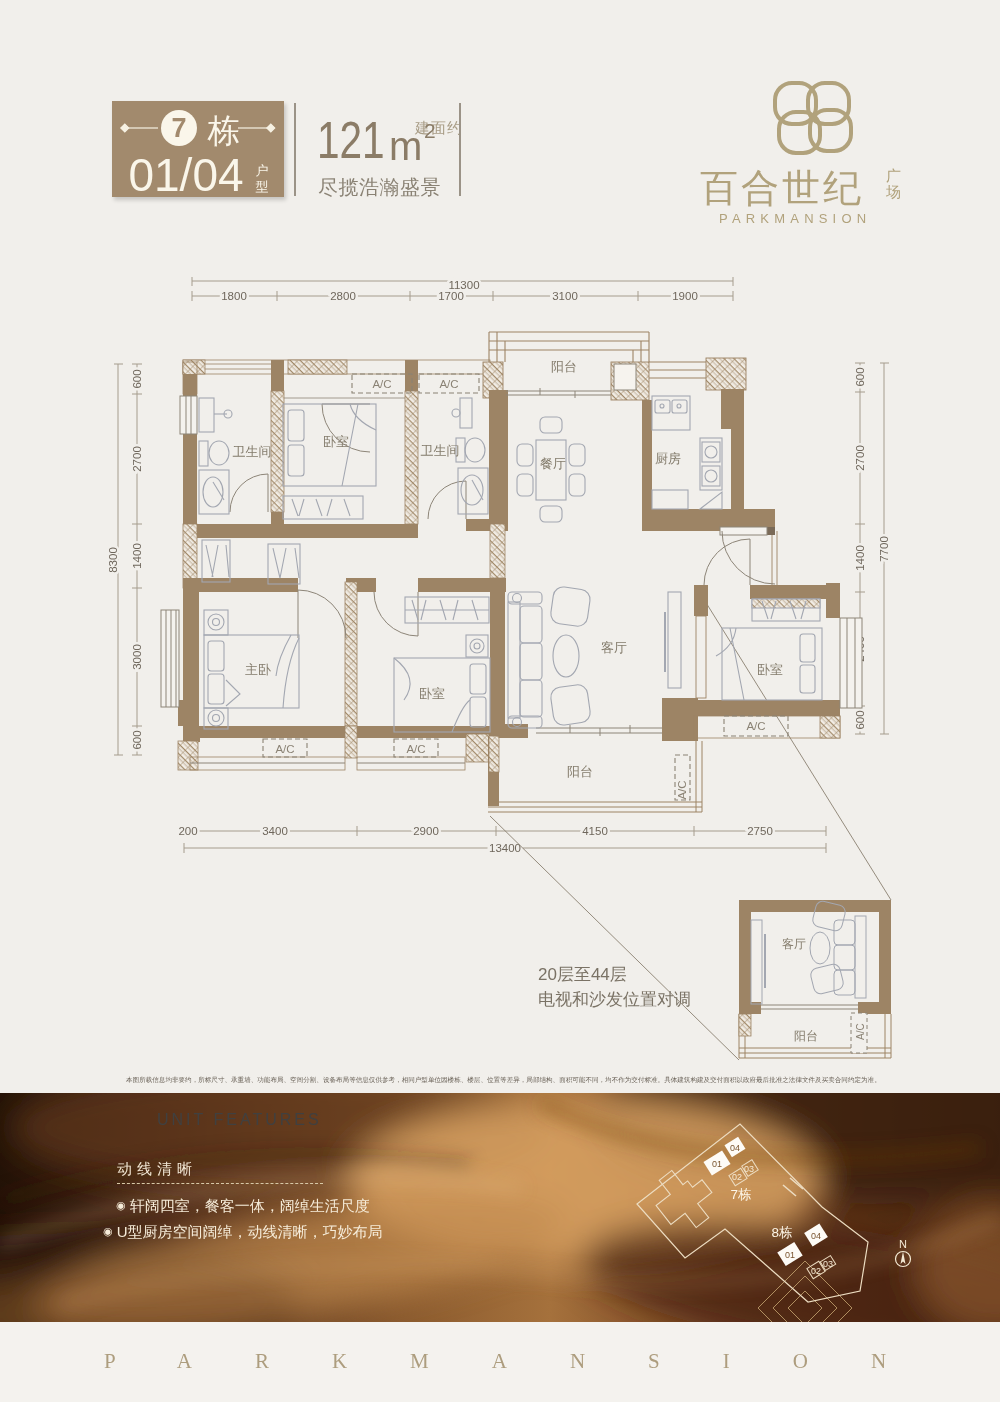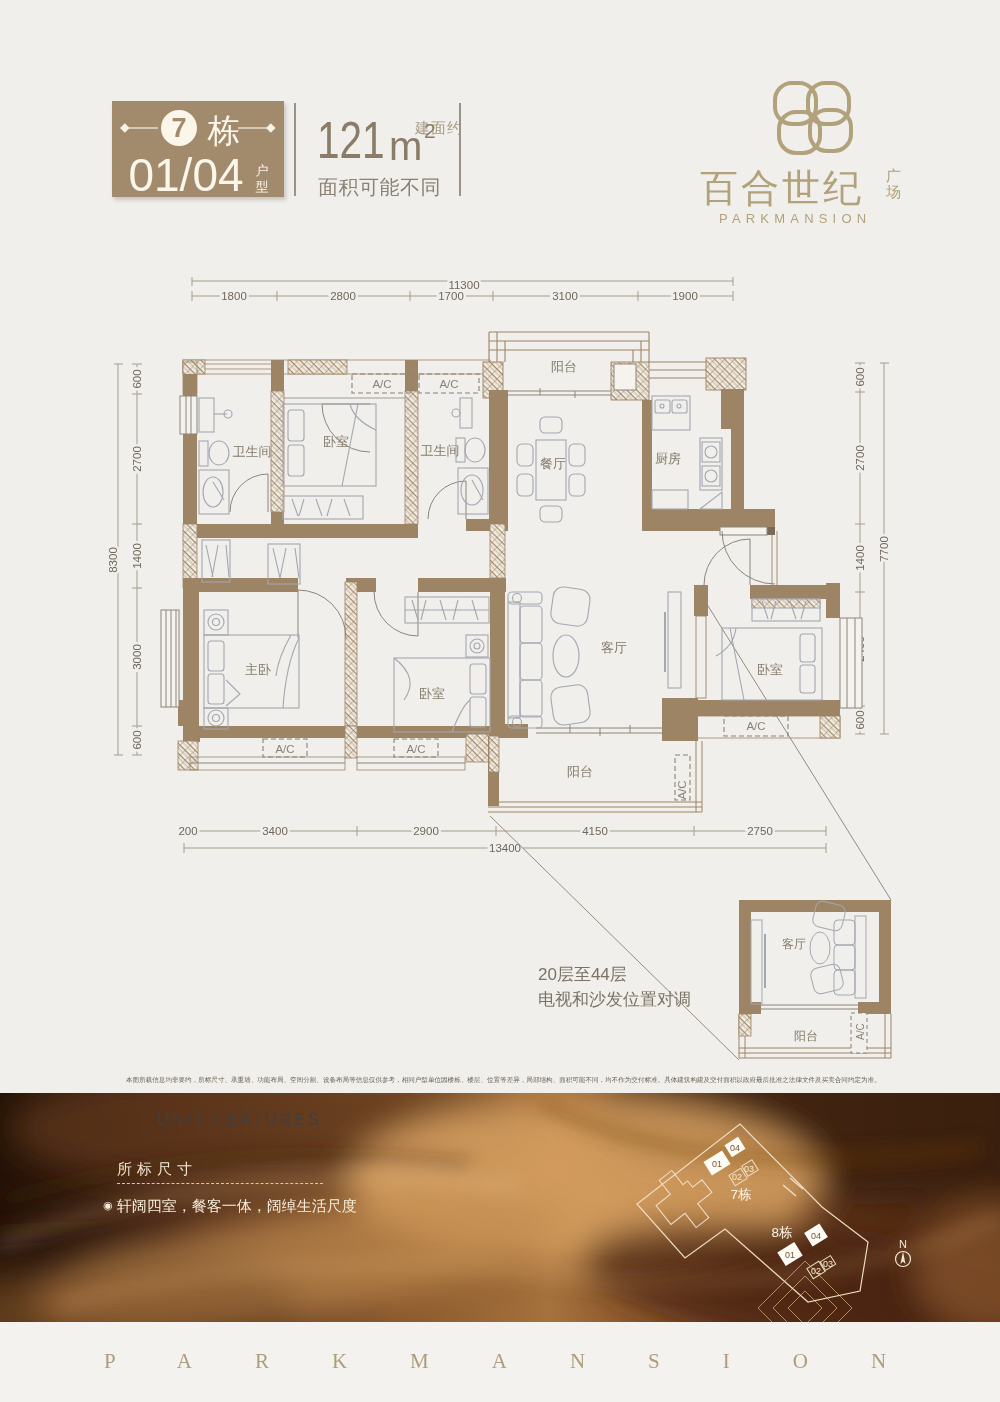--- a/index.html
+++ b/index.html
@@ -32,21 +32,21 @@
   <text x="150" y="90" font-size="13" fill="#faf6ea" text-anchor="middle">型</text>
 </svg>
 
 <div class="abs" style="left:294px;top:103px;width:2px;height:93px;background:#9b9387;"></div>
 
 <div class="abs" style="left:317px;top:110px;font-size:52px;color:#8b7c67;letter-spacing:0;transform:scaleX(0.78);transform-origin:left top;">121</div>
 <div class="abs" style="left:391px;top:119px;font-size:15px;color:#a79b84;letter-spacing:1px;margin-left:24px;">建面约</div>
 <div class="abs" style="left:389px;top:124px;font-size:40px;color:#8b7c67;">m</div>
 <div class="abs" style="left:424px;top:119px;font-size:21px;color:#8b7c67;">2</div>
 
-<div class="abs" style="left:318px;top:174px;font-size:20px;letter-spacing:0.5px;color:#8a8274;">面积可能不同</div>
+<div class="abs" style="left:318px;top:174px;font-size:20px;letter-spacing:0.5px;color:#8a8274;">尽揽浩瀚盛景</div>
 
 <div class="abs" style="left:459px;top:103px;width:2px;height:93px;background:#9b9387;"></div>
 
 <svg class="abs" style="left:770px;top:80px;" width="84" height="78" viewBox="0 0 84 78">
   <g fill="none" stroke="#b1a27c" stroke-width="4">
     <rect x="5" y="3" width="41" height="41" rx="17"></rect>
     <rect x="38" y="3" width="41" height="41" rx="17"></rect>
     <rect x="9" y="32" width="41" height="41" rx="17"></rect>
     <rect x="40" y="30" width="41" height="41" rx="17"></rect>
   </g>
@@ -524,22 +524,23 @@
   <text x="782" y="144" font-size="13.5" fill="#fdf6e8" text-anchor="middle">8栋</text>
 
   <g transform="translate(903,166)">
     <circle r="7.5" stroke="#f4e9d4" stroke-width="1.2" fill="none"></circle>
     <path d="M0 -7.5 L2.5 5 L0 2.5 L-2.5 5 Z" fill="#f4e9d4"></path>
     <text x="0" y="-11" font-size="11" fill="#f4e9d4" text-anchor="middle">N</text>
   </g>
 </svg>
 
 <div class="abs" style="left:117px;top:1111px;font-size:16px;letter-spacing:3px;color:#404040;margin-left:40px;">UNIT FEATURES</div>
-<div class="abs" style="left:117px;top:1160px;font-size:15px;letter-spacing:5px;color:#f2e7d5;">所标尺寸</div>
+<div class="abs" style="left:117px;top:1160px;font-size:15px;letter-spacing:5px;color:#f2e7d5;">动线清晰</div>
 
 <div class="abs" style="left:117px;top:1183px;width:206px;height:0;border-top:1px dashed #d8c9a8;"></div>
 
 <div class="abs" style="left:103px;top:1194px;font-size:15px;color:#f6ecd9;line-height:23.5px;text-align:center;">
   <div><span style="font-size:11px;position:relative;top:-2px;">◉</span> 轩阔四室，餐客一体，阔绰生活尺度</div>
+  <div><span style="font-size:11px;position:relative;top:-2px;">◉</span> U型厨房空间阔绰，动线清晰，巧妙布局</div>
 </div>
 
 <div class="abs" style="left:0;top:1322px;width:1000px;height:80px;background:#f4f2ee;"></div>
 <div class="abs" style="left:104px;top:1349px;width:900px;font-size:21px;color:#ad9d7e;letter-spacing:63px;font-family:'Liberation Serif',serif;">PARKMANSION</div>
 
 </body></html>

